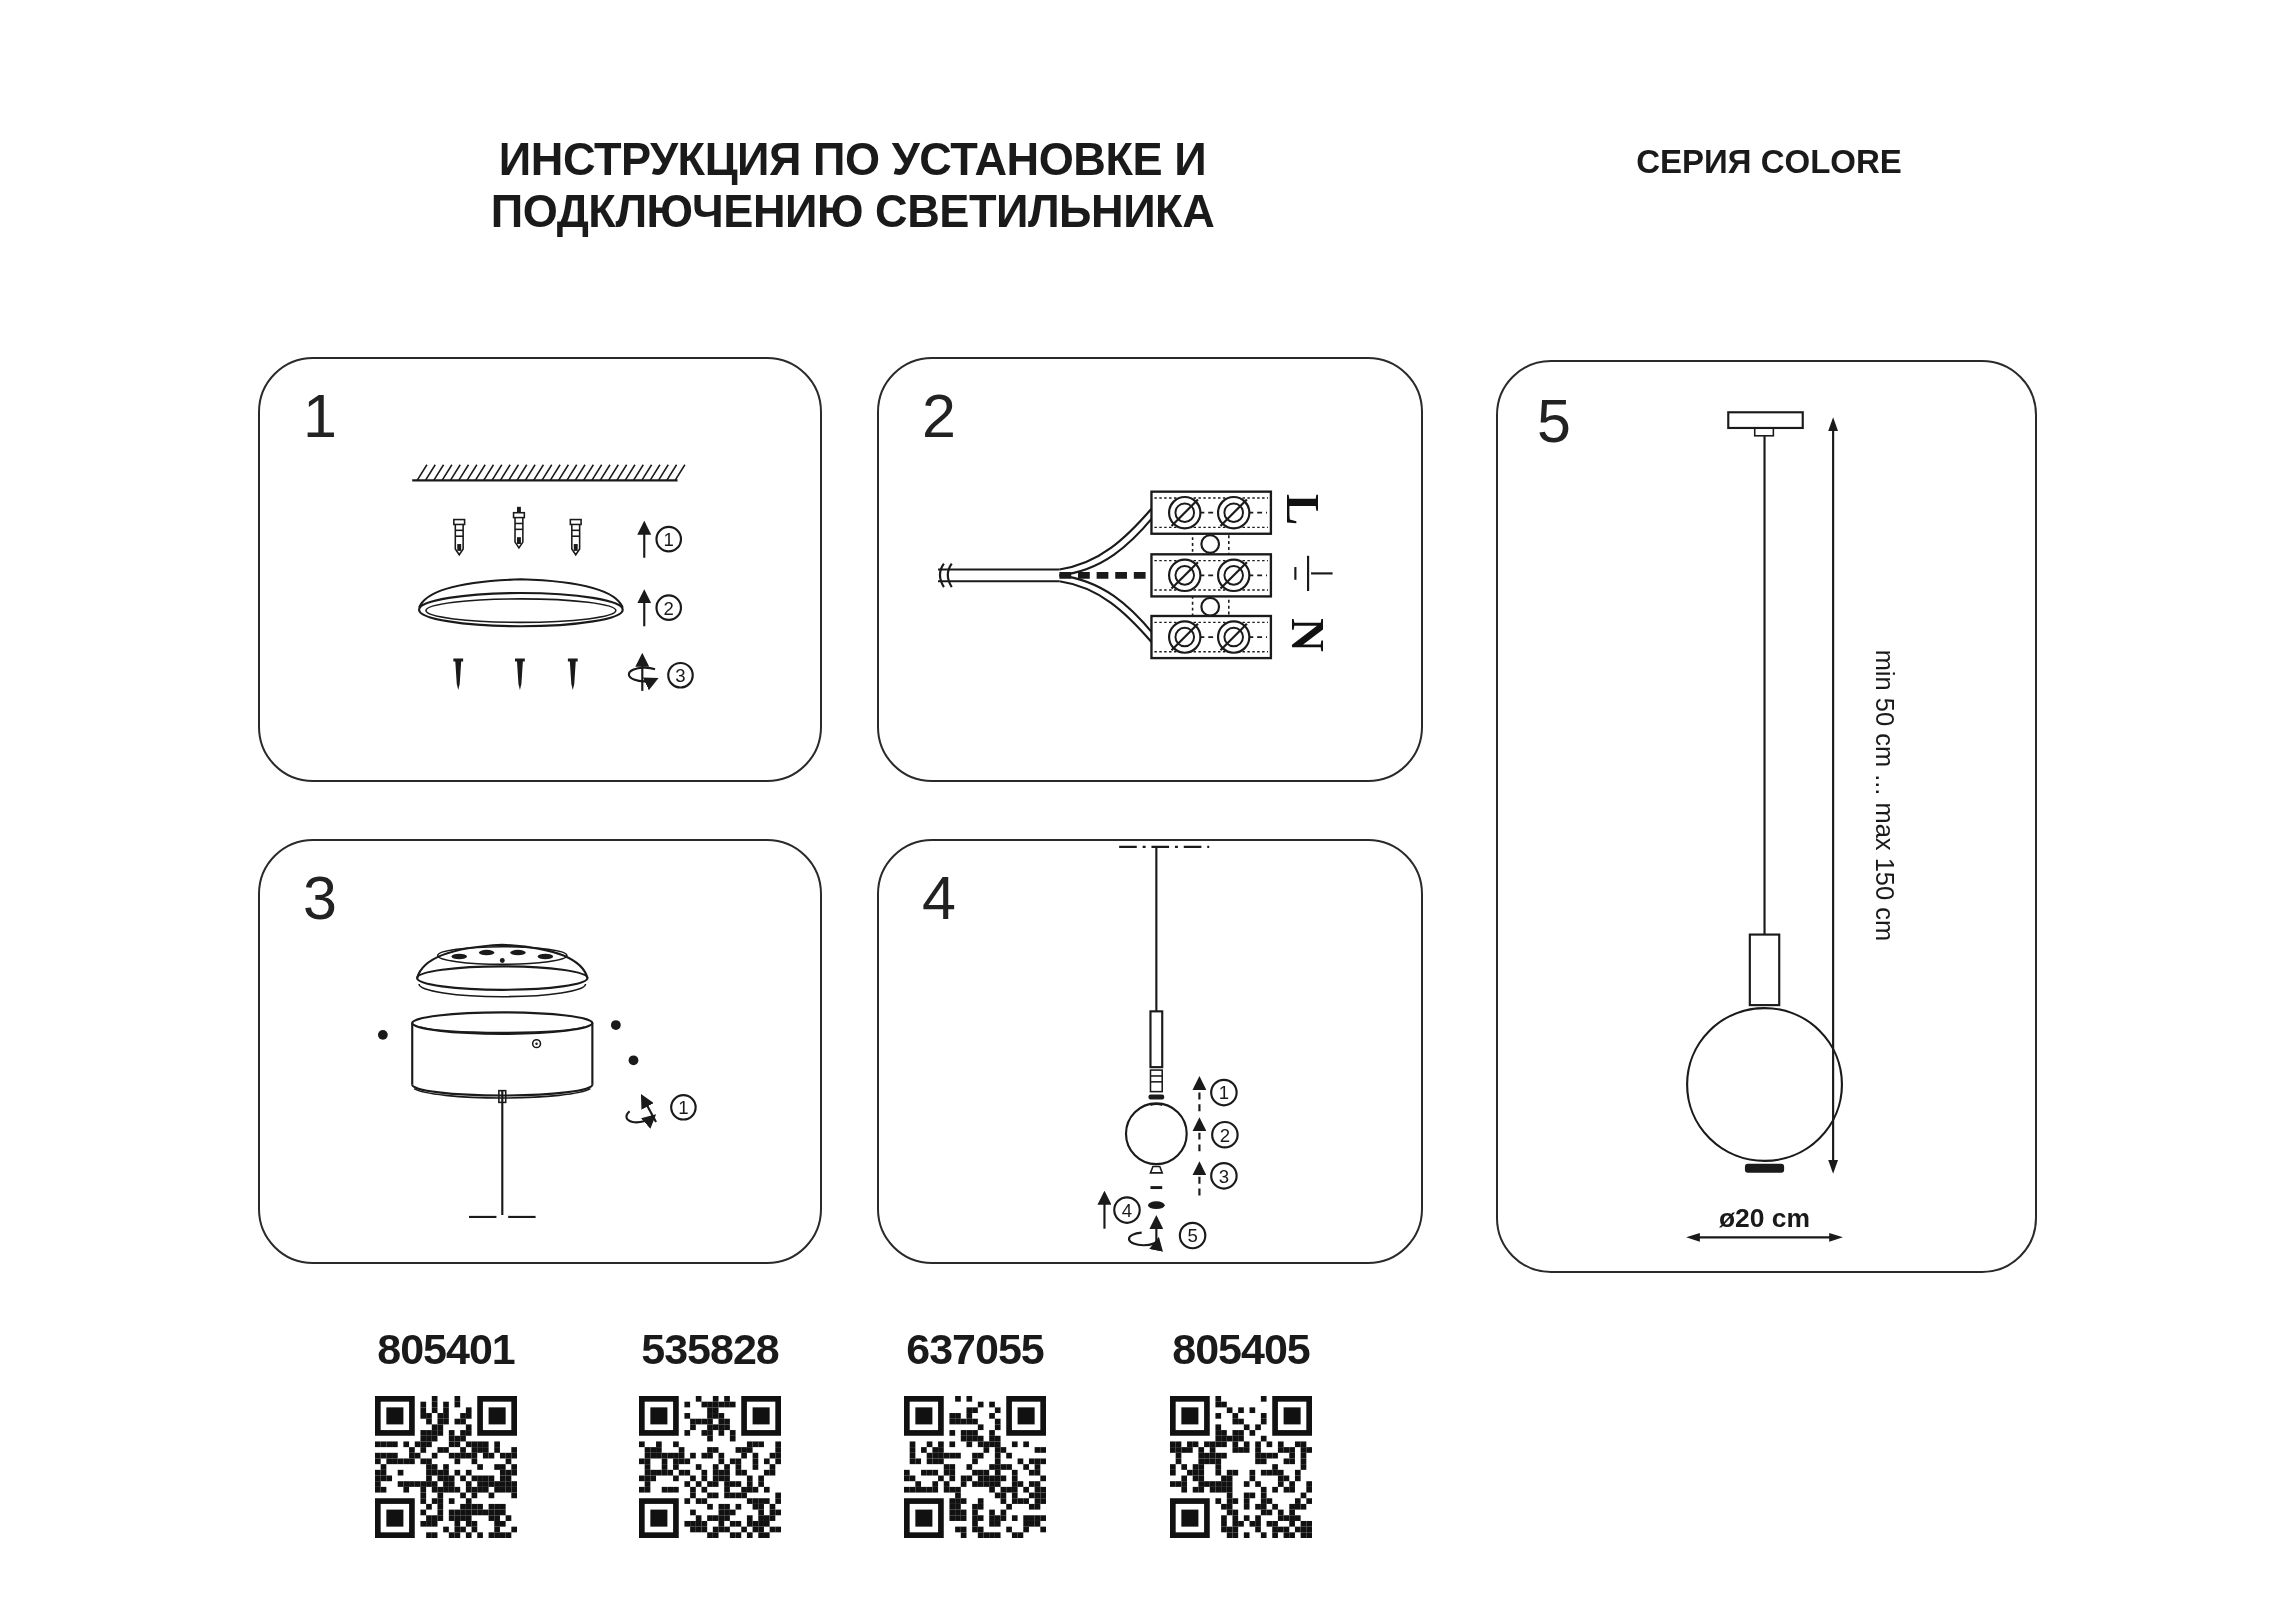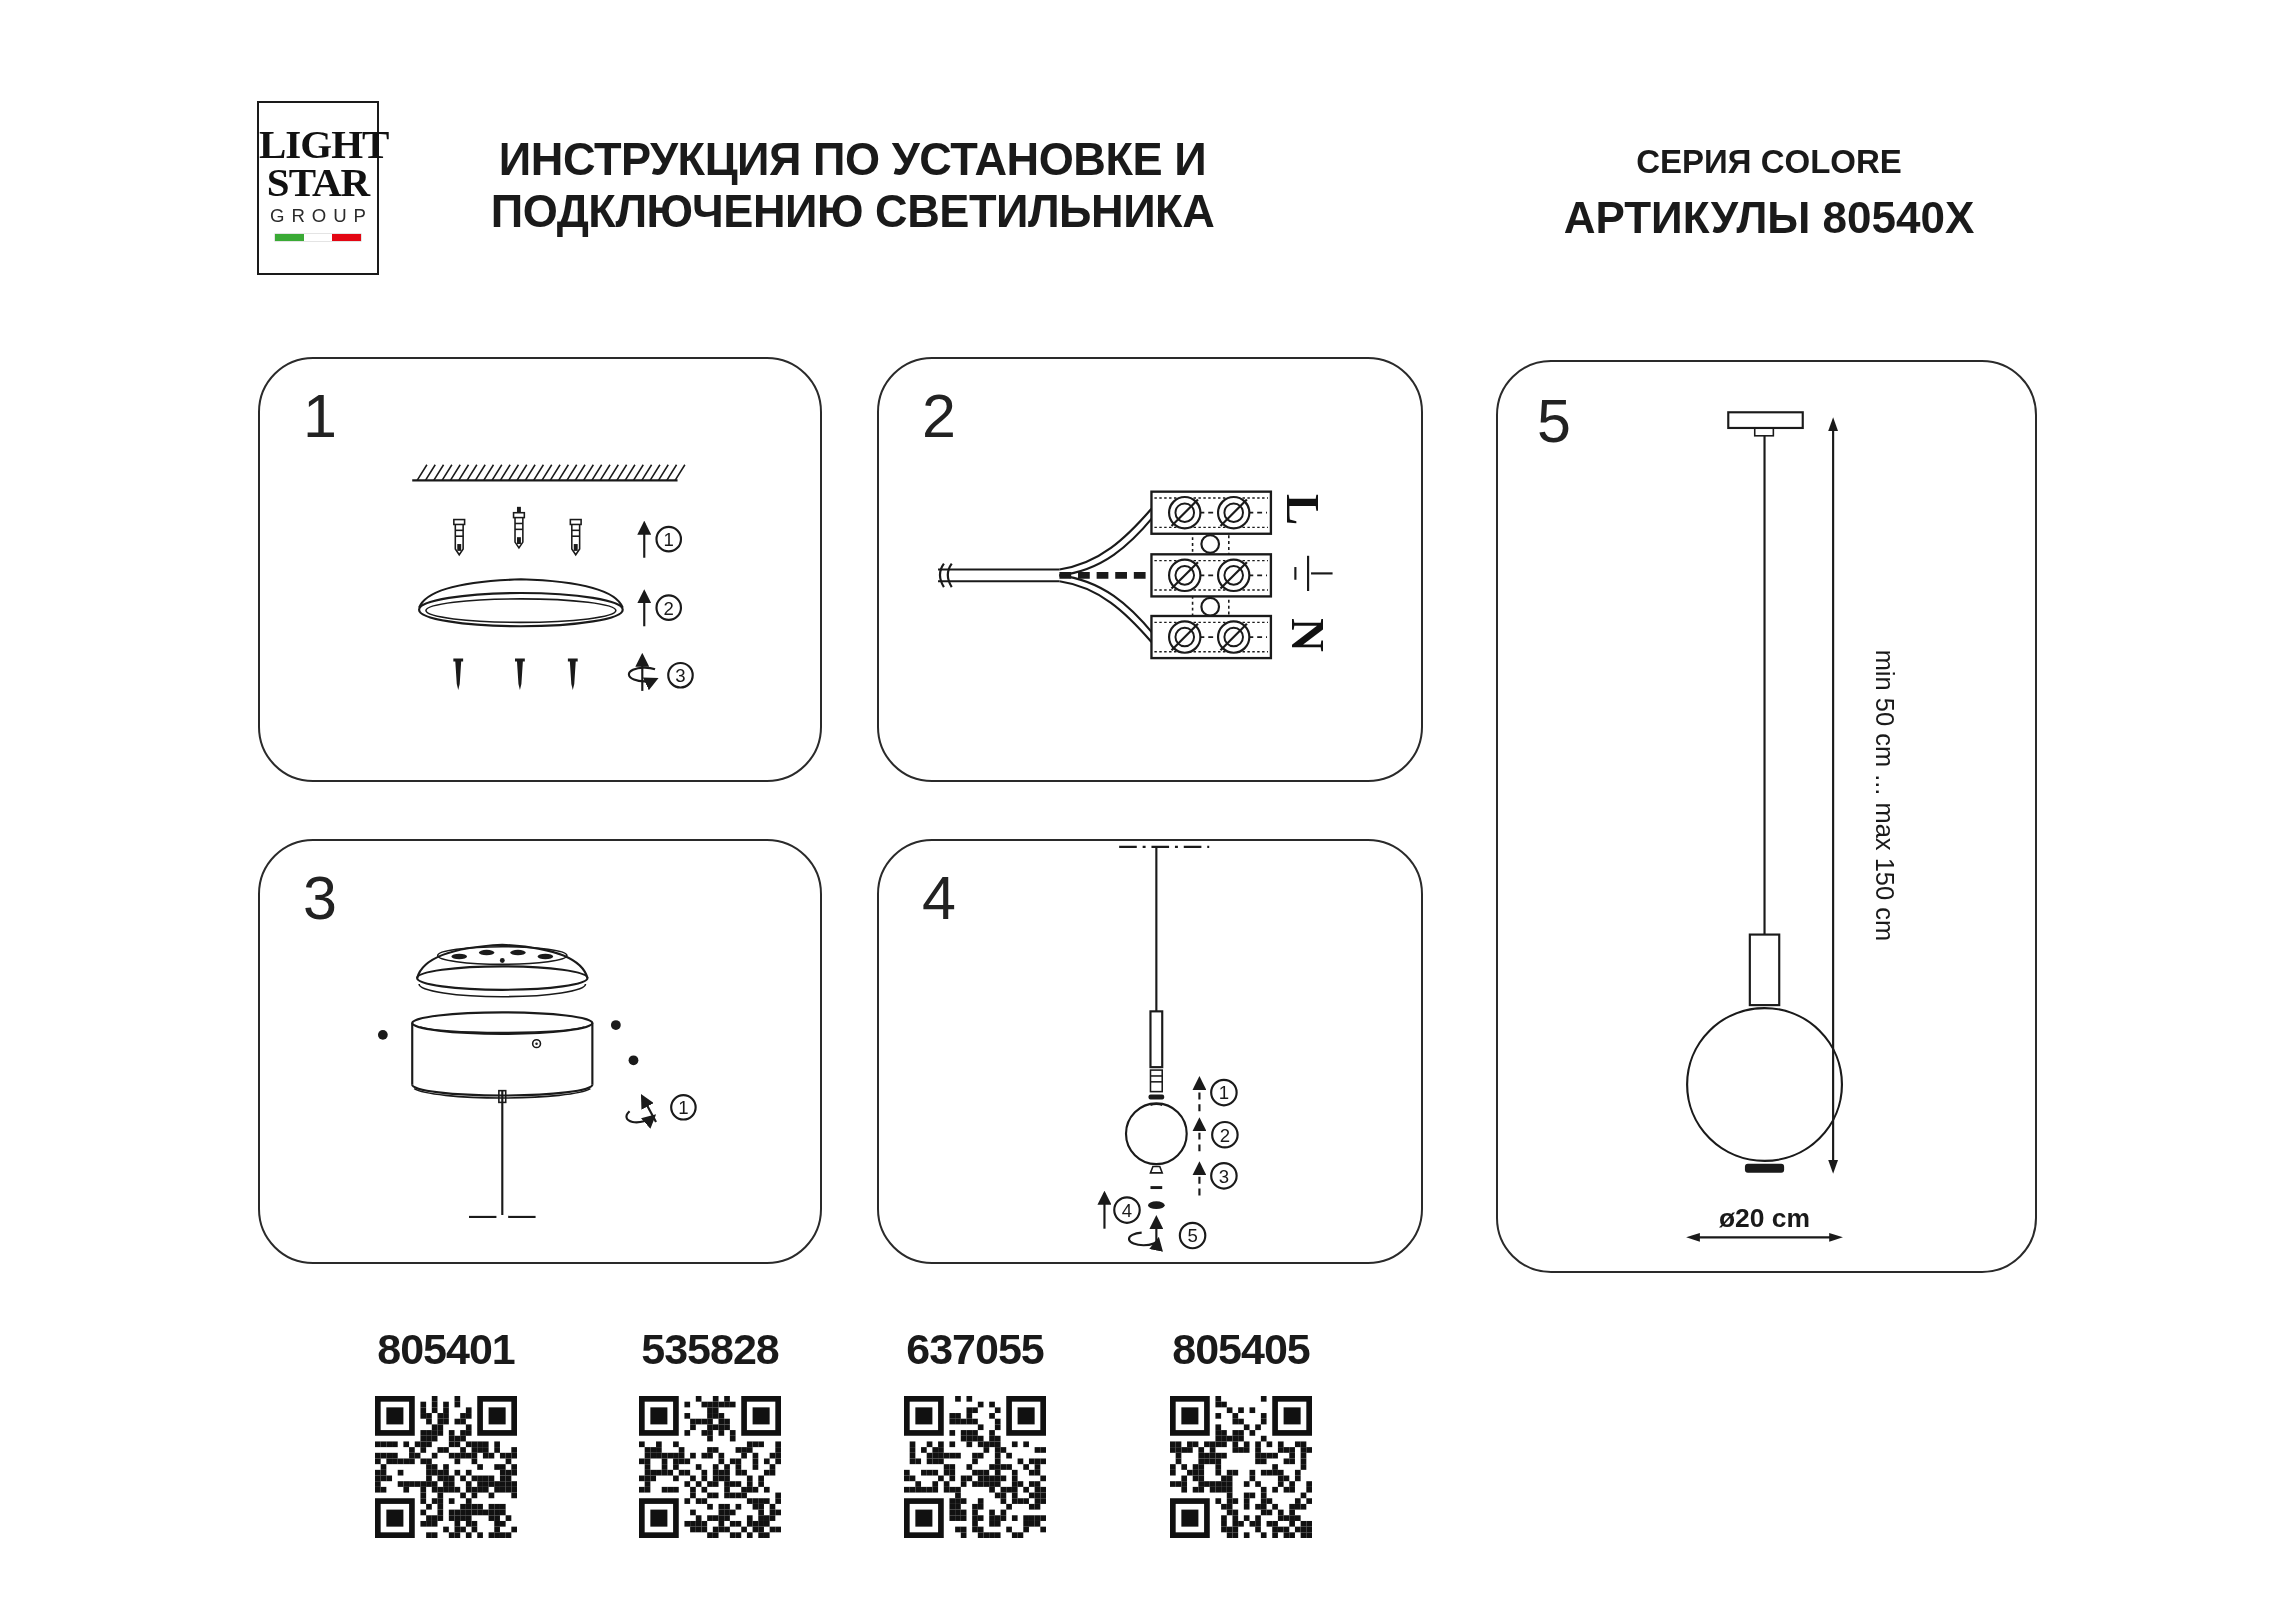--- a/index.html
+++ b/index.html
@@ -35,39 +35,28 @@
   .article{position:absolute;top:1327px;width:186px;text-align:center;}
   .article .code{font-size:43px;font-weight:700;line-height:45px;letter-spacing:-1px;}
   .qr{width:142px;height:142px;margin:23.5px auto 0;}
   .website{position:absolute;left:1523px;top:1329px;width:490px;text-align:center;font-size:41px;font-weight:700;}
 </style>
 </head>
 <body>
 
 <div class="page">
 
-  <div class="logo-box">
-    <div class="logo-word first">LIGHT</div>
-    <div class="logo-word">STAR</div>
-    <div class="logo-group">GROUP</div>
-    <div class="flag">
-      <span style="background: rgb(58, 170, 53);"></span>
-      <span style="background: rgb(255, 255, 255);"></span>
-      <span style="background: rgb(227, 6, 19);"></span>
-    </div>
-  </div>
 
   <div class="title">
     <div>ИНСТРУКЦИЯ ПО УСТАНОВКЕ И</div>
     <div>ПОДКЛЮЧЕНИЮ СВЕТИЛЬНИКА</div>
   </div>
 
   <div class="series-block">
     <div class="series-line1">СЕРИЯ COLORE</div>
-    <div class="series-line2">АРТИКУЛЫ 80540X</div>
   </div>
 
   <div class="panel" style="left:258px;top:357px;width:564px;height:425px;">
     <div class="panel-num">1</div>
     <svg width="559" height="420" viewBox="0 0 570 429">
       <defs>
         <marker id="m1" viewBox="0 0 10 10" refX="8" refY="5" markerWidth="6.5" markerHeight="6.5" orient="auto">
           <path d="M0 0L10 5L0 10Z" fill="#1a1a1a"></path>
         </marker>
       </defs>

